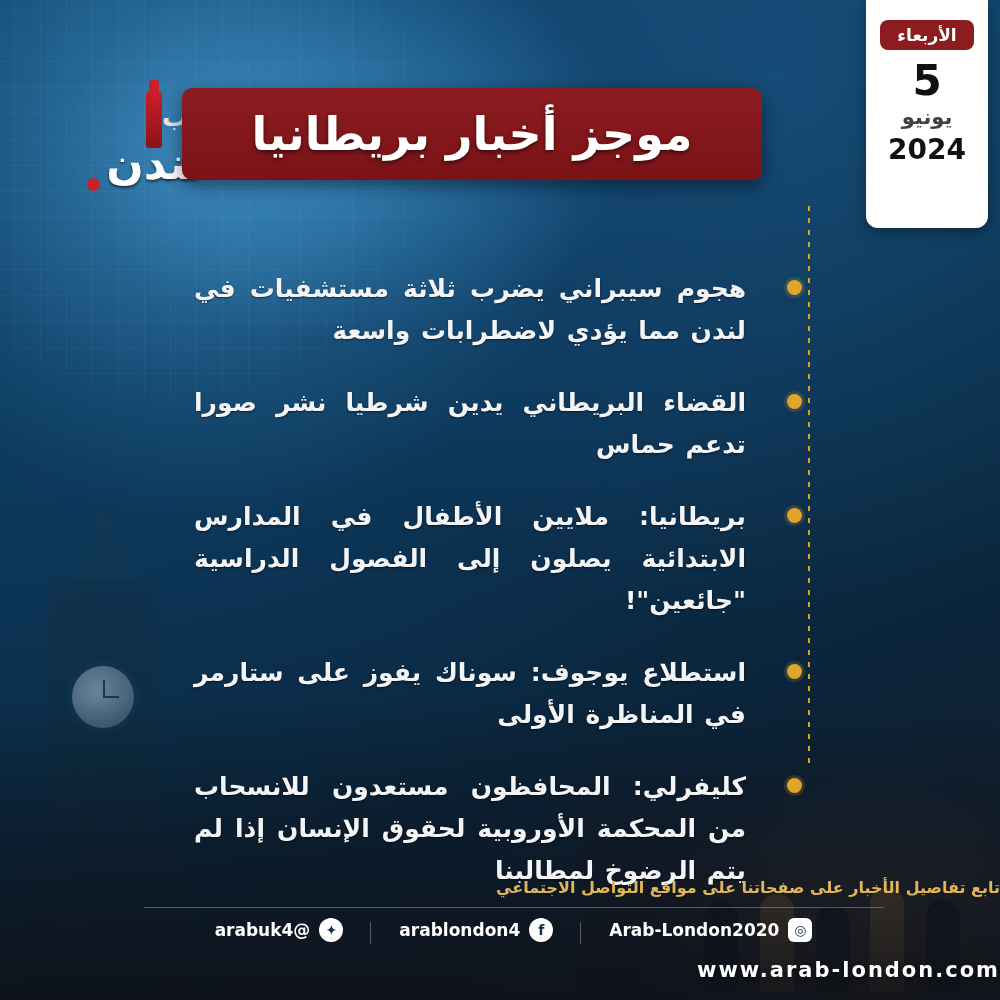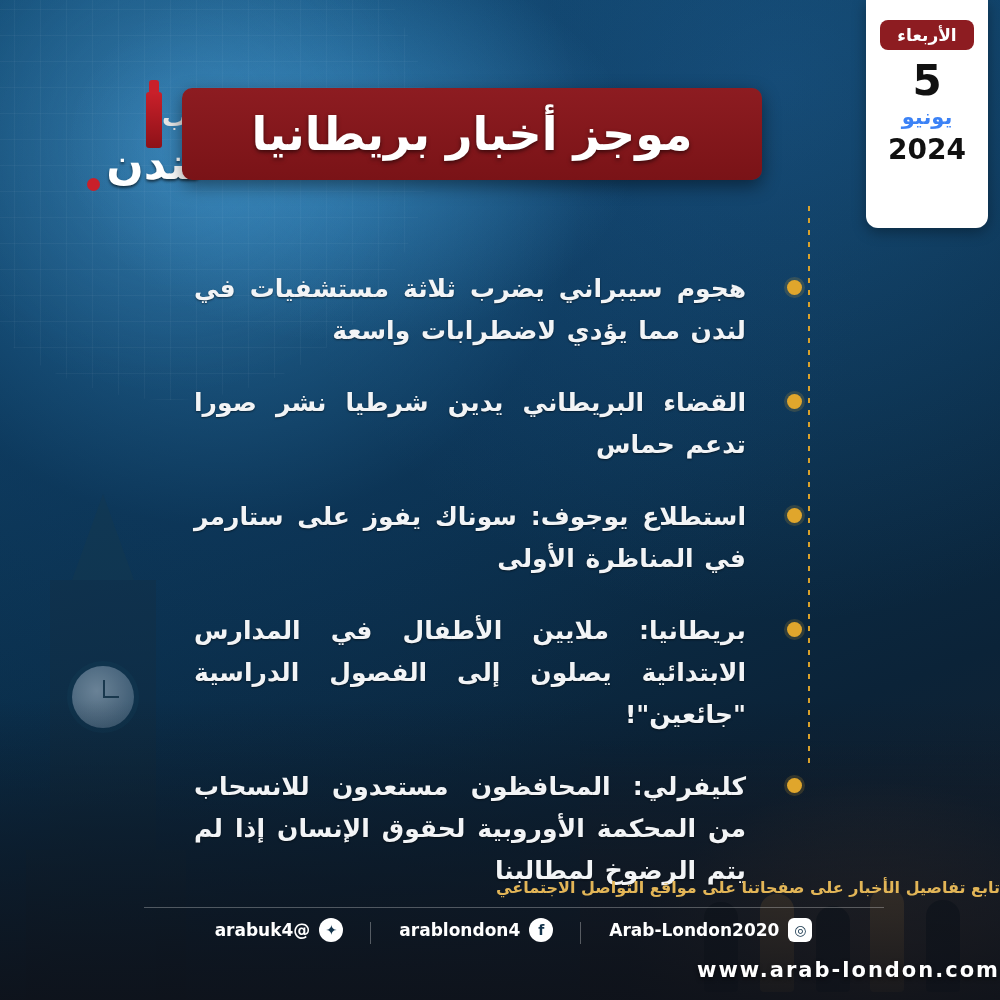--- a/index.html
+++ b/index.html
@@ -106,21 +106,21 @@
     background:#ffffff;border-radius:0 0 12px 12px;
     box-shadow:0 4px 14px rgba(0,0,0,.35);
     display:flex;flex-direction:column;align-items:center;
   }
   .date-card .day-name{
     margin-top:20px;width:94px;height:30px;border-radius:8px;
     background:#8d1c21;color:#fff;font-size:17px;font-weight:bold;
     display:flex;align-items:center;justify-content:center;
   }
   .date-card .daynum{color:#111;font-size:42px;font-weight:bold;line-height:46px;margin-top:8px;}
-  .date-card .month{color:#3b82f6;font-size:21px;font-weight:bold;line-height:26px;}
+  .date-card .month{color:#404040;font-size:21px;font-weight:bold;line-height:26px;}
   .date-card .year{color:#111;font-size:28px;font-weight:bold;line-height:36px;margin-top:2px;}
 
   
   .timeline{
     position:absolute;right:190px;top:206px;height:560px;width:2px;
     background:repeating-linear-gradient(180deg,#d9a12b 0 5px, rgba(0,0,0,0) 5px 12px);
   }
 
   
   .news{
@@ -214,25 +214,25 @@
     <div class="news-item">
       <span class="bullet"></span>
       <div class="txt">هجوم سيبراني يضرب ثلاثة مستشفيات في لندن مما يؤدي لاضطرابات واسعة</div>
     </div>
     <div class="news-item">
       <span class="bullet"></span>
       <div class="txt">القضاء البريطاني يدين شرطيا نشر صورا تدعم حماس</div>
     </div>
     <div class="news-item">
       <span class="bullet"></span>
+      <div class="txt">بريطانيا: ملايين الأطفال في المدارس الابتدائية يصلون إلى الفصول الدراسية "جائعين"!</div>
+    </div>
+    <div class="news-item">
+      <span class="bullet"></span>
       <div class="txt">استطلاع يوجوف: سوناك يفوز على ستارمر في المناظرة الأولى</div>
-    </div>
-    <div class="news-item">
-      <span class="bullet"></span>
-      <div class="txt">بريطانيا: ملايين الأطفال في المدارس الابتدائية يصلون إلى الفصول الدراسية "جائعين"!</div>
     </div>
     <div class="news-item">
       <span class="bullet"></span>
       <div class="txt">كليفرلي: المحافظون مستعدون للانسحاب من المحكمة الأوروبية لحقوق الإنسان إذا لم يتم الرضوخ لمطالبنا</div>
     </div>
   </div>
 
   <div class="footer">
     <div class="follow">تابع تفاصيل الأخبار على صفحاتنا على مواقع التواصل الاجتماعي</div>
     <div class="social-row">

